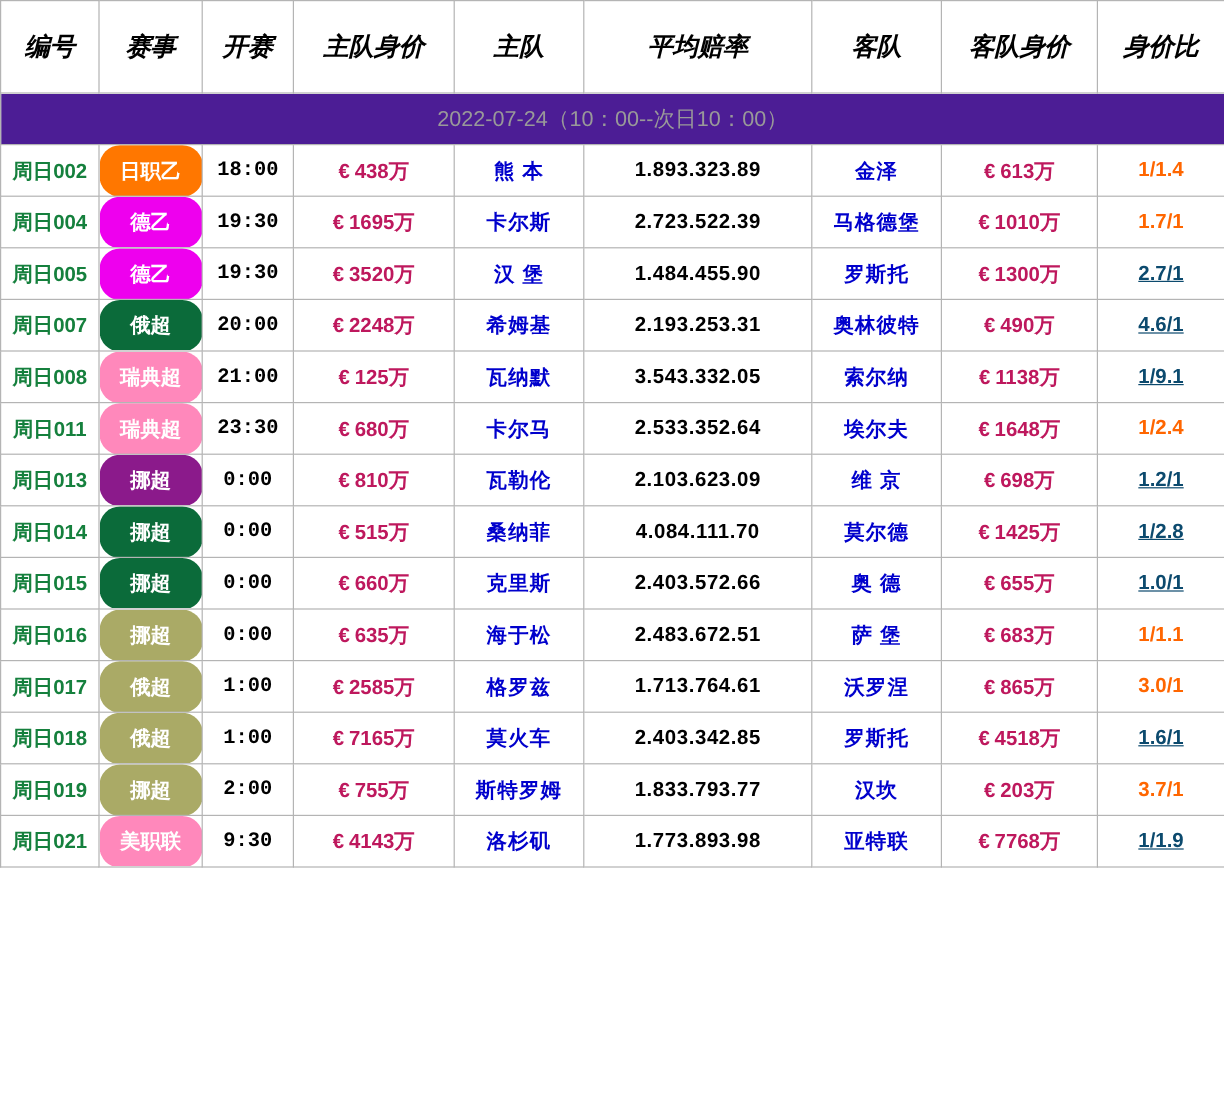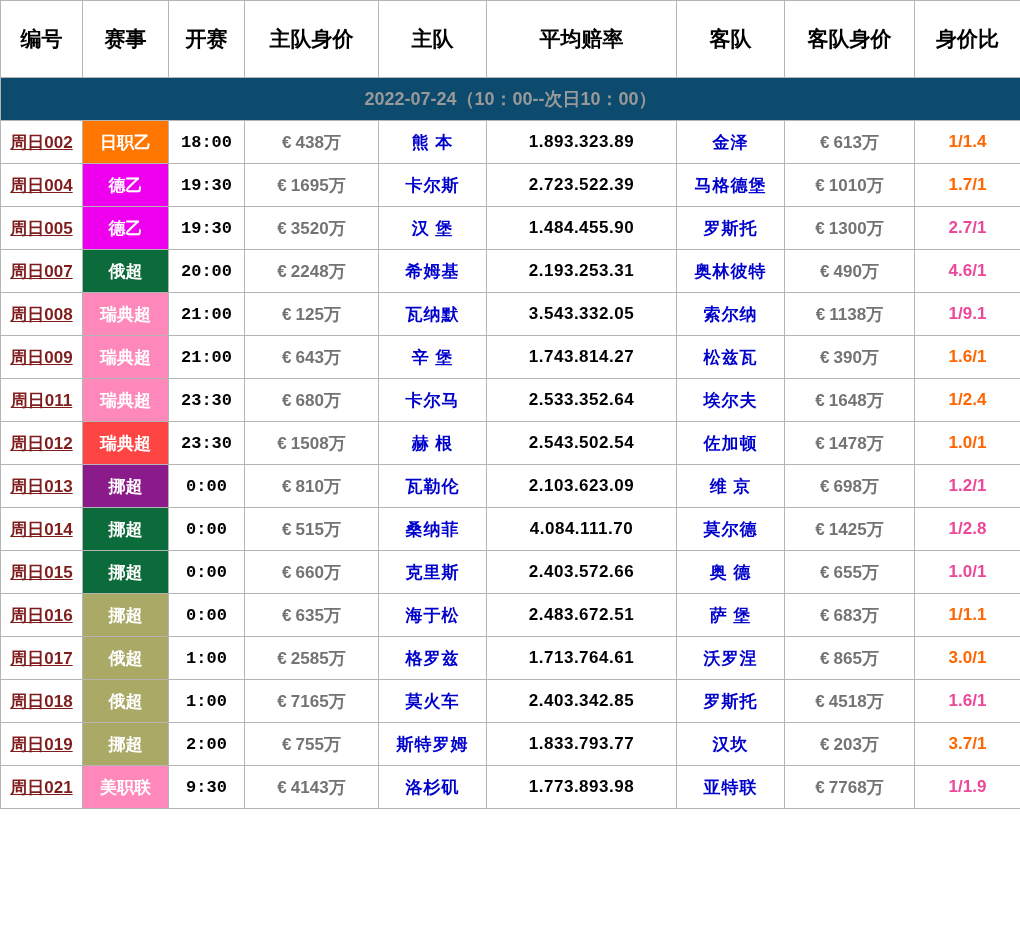--- a/index.html
+++ b/index.html
@@ -37,71 +37,72 @@
   col.c-away   { width: 108px; }
   col.c-aval   { width: 130px; }
   col.c-ratio  { width: 106px; }
 
   thead th {
     height: 76px;
     font-size: 21px;
     color: #000000;
     background: #ffffff;
     font-weight: bold;
+    font-style: italic;
   }
   tr.date-row td {
     height: 42px;
     font-size: 18px;
     color: #999999;
-    font-weight: bold;
-    background: #0c4a6e;
+    font-weight: normal;
+    background: #4c1d95;
     text-align: center;
   }
   tbody tr.match-row td {
     height: 42px;
     font-size: 17px;
   }
   td.cell-id {
     font-size: 16px;
-    color: #7f1d1d;
-    text-decoration: underline;
+    color: #15803d;
   }
   td.cell-league {
     font-size: 17px;
     color: #ffffff;
+    border-radius: 17px;
   }
   td.cell-time {
     font-size: 17px;
     color: #000000;
     font-family: Liberation Mono, monospace;
   }
   td.cell-hval, td.cell-aval {
     font-size: 17px;
-    color: #737373;
+    color: #be185d;
     text-align: right;
     padding-right: 12px;
   }
   td.cell-hval .cur, td.cell-aval .cur {
     margin-right: 4px;
   }
   td.cell-home, td.cell-away {
     font-size: 17px;
     color: #0000cc;
     letter-spacing: 1px;
   }
   td.cell-odds {
     font-size: 18px;
     color: #000000;
     letter-spacing: 0.5px;
   }
   td.cell-ratio {
     font-size: 17px;
   }
   .ratio-hot { color: #ff6600; }
-  .ratio-plain { color: #ec4899; }
+  .ratio-plain { color: #0c4a6e; text-decoration: underline; }
 </style>
 </head>
 <body>
 
 <table class="match-table">
   <colgroup>
     <col class="c-id">
       <col class="c-league">
       <col class="c-time">
       <col class="c-hval">
@@ -177,53 +178,31 @@
         <td class="cell-league" style="background: rgb(255, 136, 187);">瑞典超</td>
         <td class="cell-time">21:00</td>
         <td class="cell-hval"><span class="cur">€</span>125万</td>
         <td class="cell-home">瓦纳默</td>
         <td class="cell-odds">3.543.332.05</td>
         <td class="cell-away">索尔纳</td>
         <td class="cell-aval"><span class="cur">€</span>1138万</td>
         <td class="cell-ratio ratio-plain">1/9.1</td>
       </tr>
       <tr class="match-row">
-        <td class="cell-id">周日009</td>
-        <td class="cell-league" style="background: rgb(255, 136, 187);">瑞典超</td>
-        <td class="cell-time">21:00</td>
-        <td class="cell-hval"><span class="cur">€</span>643万</td>
-        <td class="cell-home">辛 堡</td>
-        <td class="cell-odds">1.743.814.27</td>
-        <td class="cell-away">松兹瓦</td>
-        <td class="cell-aval"><span class="cur">€</span>390万</td>
-        <td class="cell-ratio ratio-hot">1.6/1</td>
-      </tr>
-      <tr class="match-row">
         <td class="cell-id">周日011</td>
         <td class="cell-league" style="background: rgb(255, 136, 187);">瑞典超</td>
         <td class="cell-time">23:30</td>
         <td class="cell-hval"><span class="cur">€</span>680万</td>
         <td class="cell-home">卡尔马</td>
         <td class="cell-odds">2.533.352.64</td>
         <td class="cell-away">埃尔夫</td>
         <td class="cell-aval"><span class="cur">€</span>1648万</td>
         <td class="cell-ratio ratio-hot">1/2.4</td>
       </tr>
       <tr class="match-row">
-        <td class="cell-id">周日012</td>
-        <td class="cell-league" style="background: rgb(255, 68, 68);">瑞典超</td>
-        <td class="cell-time">23:30</td>
-        <td class="cell-hval"><span class="cur">€</span>1508万</td>
-        <td class="cell-home">赫 根</td>
-        <td class="cell-odds">2.543.502.54</td>
-        <td class="cell-away">佐加顿</td>
-        <td class="cell-aval"><span class="cur">€</span>1478万</td>
-        <td class="cell-ratio ratio-hot">1.0/1</td>
-      </tr>
-      <tr class="match-row">
         <td class="cell-id">周日013</td>
         <td class="cell-league" style="background: rgb(139, 26, 139);">挪超</td>
         <td class="cell-time">0:00</td>
         <td class="cell-hval"><span class="cur">€</span>810万</td>
         <td class="cell-home">瓦勒伦</td>
         <td class="cell-odds">2.103.623.09</td>
         <td class="cell-away">维 京</td>
         <td class="cell-aval"><span class="cur">€</span>698万</td>
         <td class="cell-ratio ratio-plain">1.2/1</td>
       </tr>

